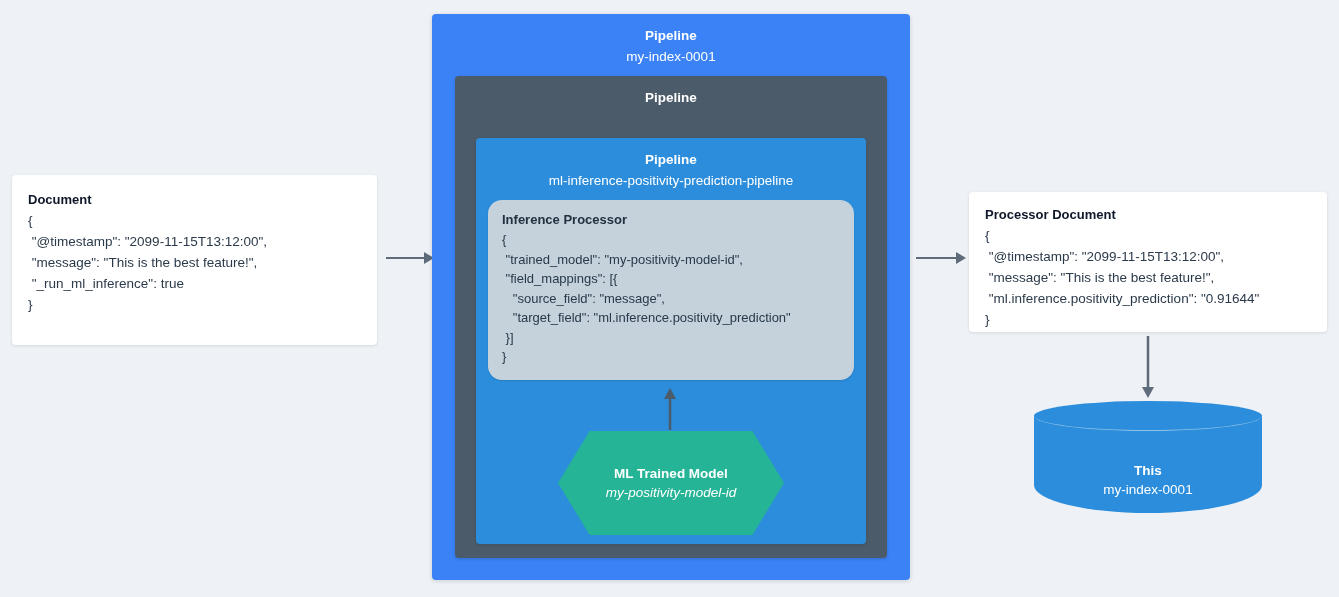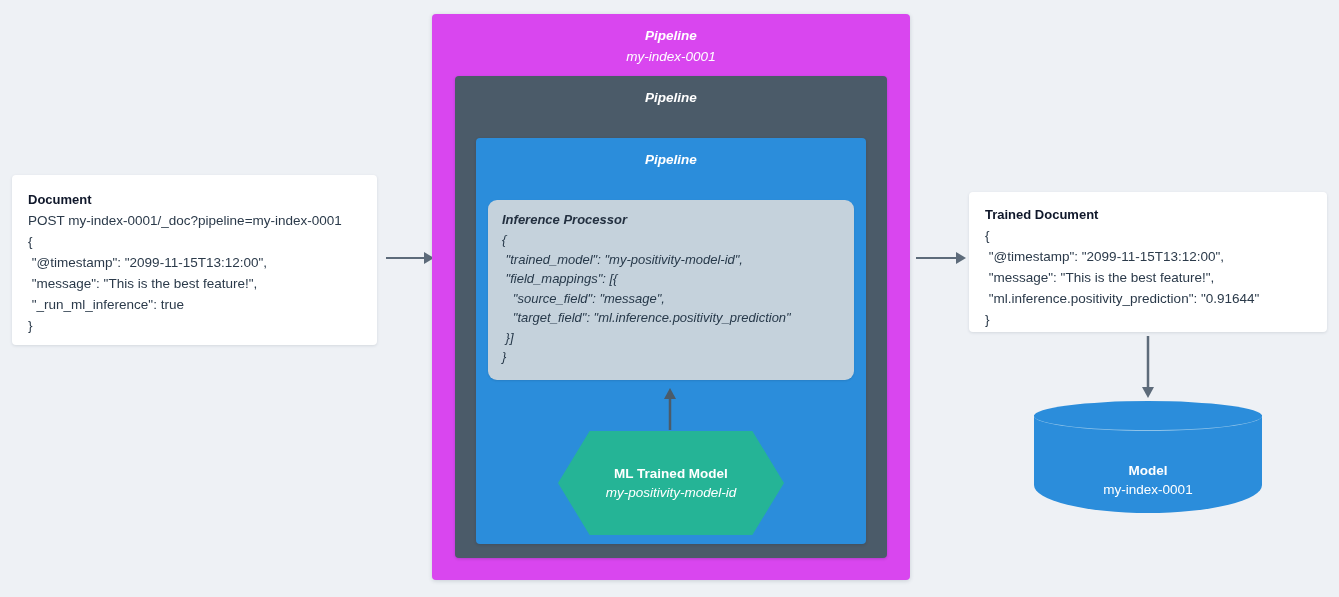--- a/index.html
+++ b/index.html
@@ -44,25 +44,24 @@
     white-space: pre;
   }
 
   
   .pipe-outer {
     position: absolute;
     left: 432px;
     top: 14px;
     width: 478px;
     height: 566px;
-    background: #d946ef;
+    background: #3b82f6;
     border-radius: 4px;
     box-shadow: 0 1px 4px rgba(40,55,75,0.18);
     box-sizing: border-box;
-    font-style: italic;
   }
   .pipe-mid {
     position: absolute;
     left: 23px;
     top: 62px;
     width: 432px;
     height: 482px;
     background: #4b5b69;
     border-radius: 4px;
     box-shadow: 0 1px 3px rgba(20,30,40,0.20);
@@ -97,21 +96,21 @@
   }
 
   
   .proc-box {
     position: absolute;
     left: 12px;
     top: 62px;
     width: 366px;
     height: 180px;
     background: #c5d2dc;
-    border-radius: 9px;
+    border-radius: 14px;
     box-sizing: border-box;
     padding: 10px 14px;
     box-shadow: 0 1px 2px rgba(20,30,40,0.12);
   }
   .proc-title {
     font-weight: bold;
     font-size: 13px;
     line-height: 20px;
     color: #233040;
     white-space: pre;
@@ -203,21 +202,20 @@
   
   .arrow { position: absolute; }
 </style>
 </head>
 <body>
 
 <div class="stage">
 
   <div class="doc-card" style="left:12px; top:175px; width:365px; height:170px;">
     <div class="doc-title">Document</div>
-    <div class="doc-line">POST my-index-0001/_doc?pipeline=my-index-0001</div>
     <div class="doc-line">{</div>
     <div class="doc-line"> "@timestamp": "2099-11-15T13:12:00",</div>
     <div class="doc-line"> "message": "This is the best feature!",</div>
     <div class="doc-line"> "_run_ml_inference": true</div>
     <div class="doc-line">}</div>
   </div>
 
   <svg class="arrow" style="left:386px; top:248px;" width="48" height="20" viewBox="0 0 48 20">
     <line x1="0" y1="10" x2="38" y2="10" stroke="#5d6b7a" stroke-width="2"></line>
     <polygon points="38,4 48,10 38,16" fill="#5d6b7a"></polygon>
@@ -230,20 +228,21 @@
     </div>
 
     <div class="pipe-mid">
       <div class="pipe-head">
         <span class="k">Pipeline</span>
       </div>
 
       <div class="pipe-inner">
         <div class="pipe-head">
           <span class="k">Pipeline</span>
+          <span class="v">ml-inference-positivity-prediction-pipeline</span>
         </div>
 
         <div class="proc-box">
           <div class="proc-title">Inference Processor</div>
           <div class="proc-line">{</div>
           <div class="proc-line"> "trained_model": "my-positivity-model-id",</div>
           <div class="proc-line"> "field_mappings": [{</div>
           <div class="proc-line">   "source_field": "message",</div>
           <div class="proc-line">   "target_field": "ml.inference.positivity_prediction"</div>
           <div class="proc-line"> }]</div>
@@ -262,35 +261,35 @@
     <span class="k">ML Trained Model</span>
     <span class="v">my-positivity-model-id</span>
   </div>
 
   <svg class="arrow" style="left:916px; top:248px;" width="50" height="20" viewBox="0 0 50 20">
     <line x1="0" y1="10" x2="40" y2="10" stroke="#5d6b7a" stroke-width="2"></line>
     <polygon points="40,4 50,10 40,16" fill="#5d6b7a"></polygon>
   </svg>
 
   <div class="doc-card" style="left:969px; top:192px; width:358px; height:140px; padding-top:12px;">
-    <div class="doc-title">Trained Document</div>
+    <div class="doc-title">Processor Document</div>
     <div class="doc-line">{</div>
     <div class="doc-line"> "@timestamp": "2099-11-15T13:12:00",</div>
     <div class="doc-line"> "message": "This is the best feature!",</div>
     <div class="doc-line"> "ml.inference.positivity_prediction": "0.91644"</div>
     <div class="doc-line">}</div>
   </div>
 
   <svg class="arrow" style="left:1138px; top:336px;" width="20" height="62" viewBox="0 0 20 62">
     <line x1="10" y1="0" x2="10" y2="51" stroke="#5d6b7a" stroke-width="2.5"></line>
     <polygon points="4,51 10,62 16,51" fill="#5d6b7a"></polygon>
   </svg>
 
   <div class="cyl">
     <div class="cyl-body"></div>
     <div class="cyl-top"></div>
     <div class="cyl-label">
-      <span class="k">Model</span>
+      <span class="k">This</span>
       <span class="v">my-index-0001</span>
     </div>
   </div>
 
 </div>
 
 </body></html>

